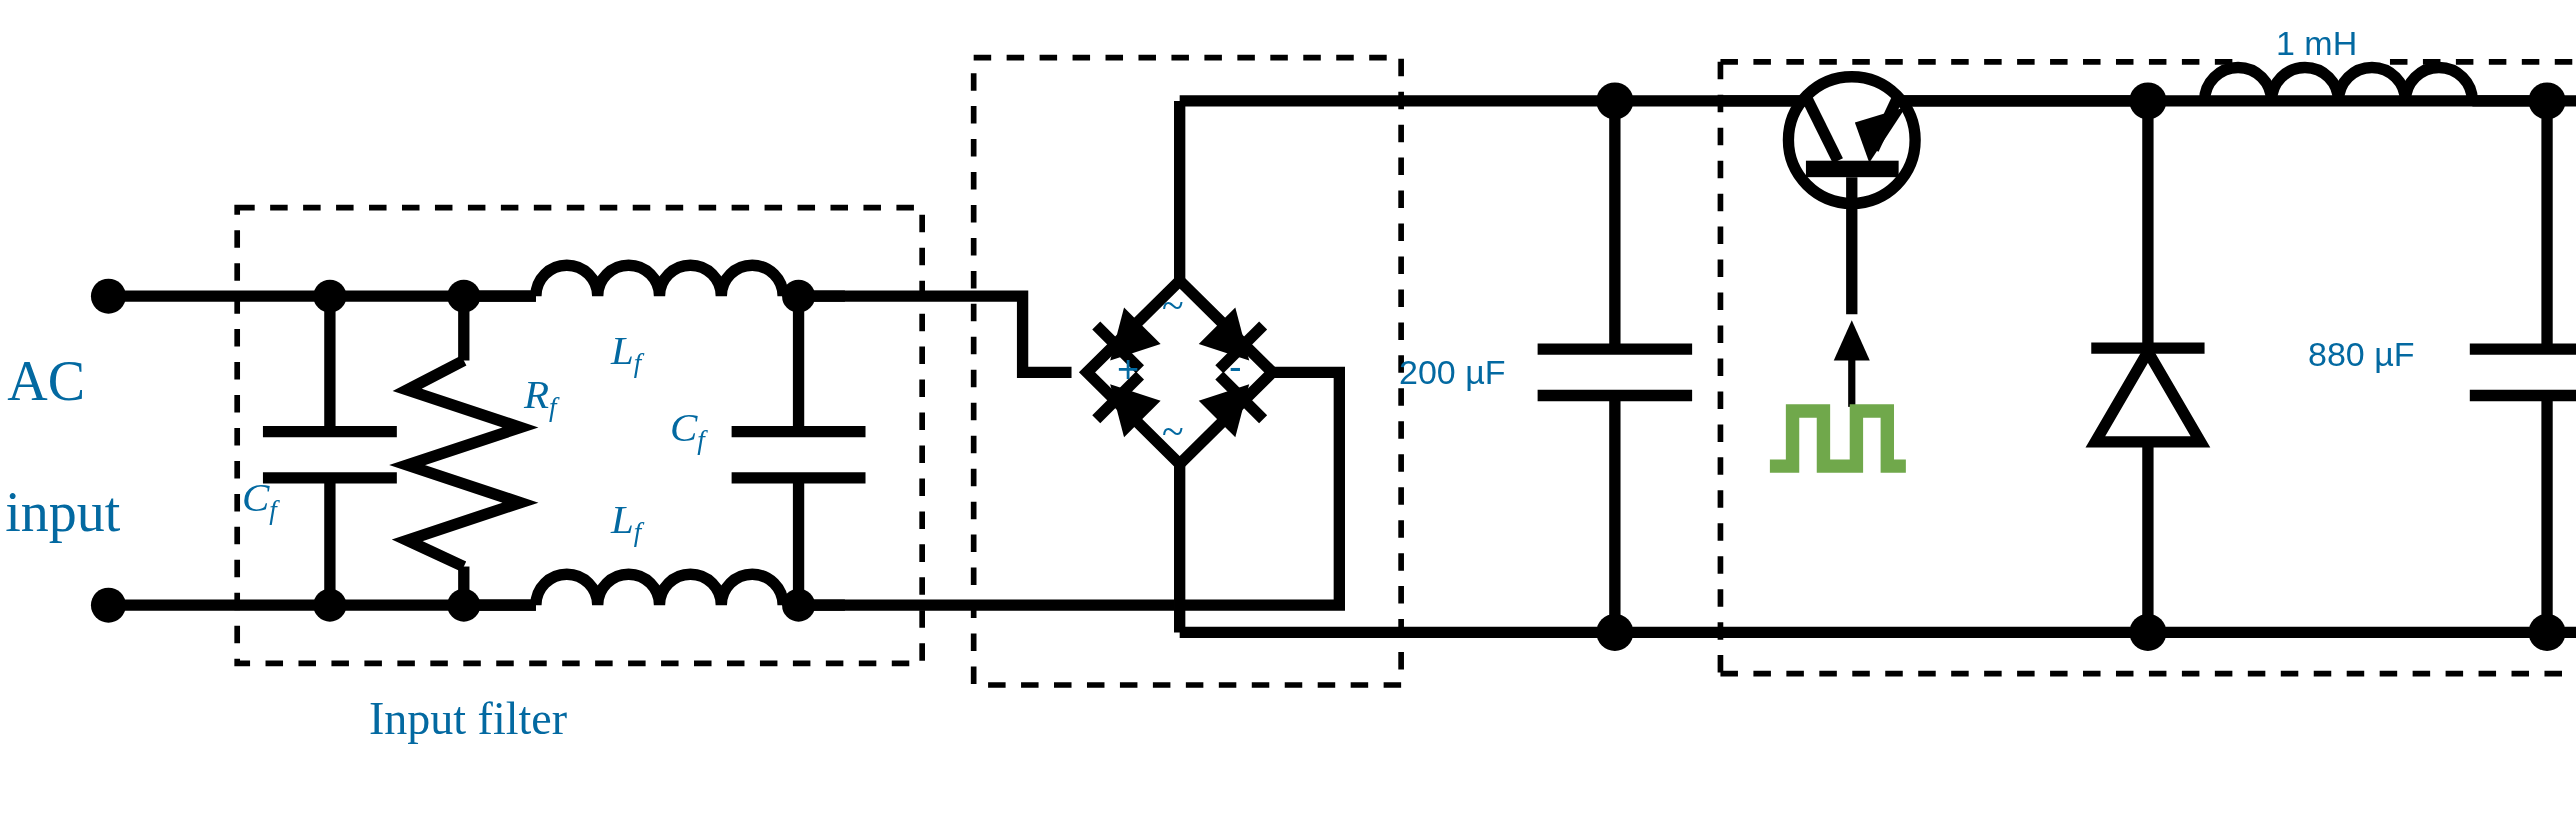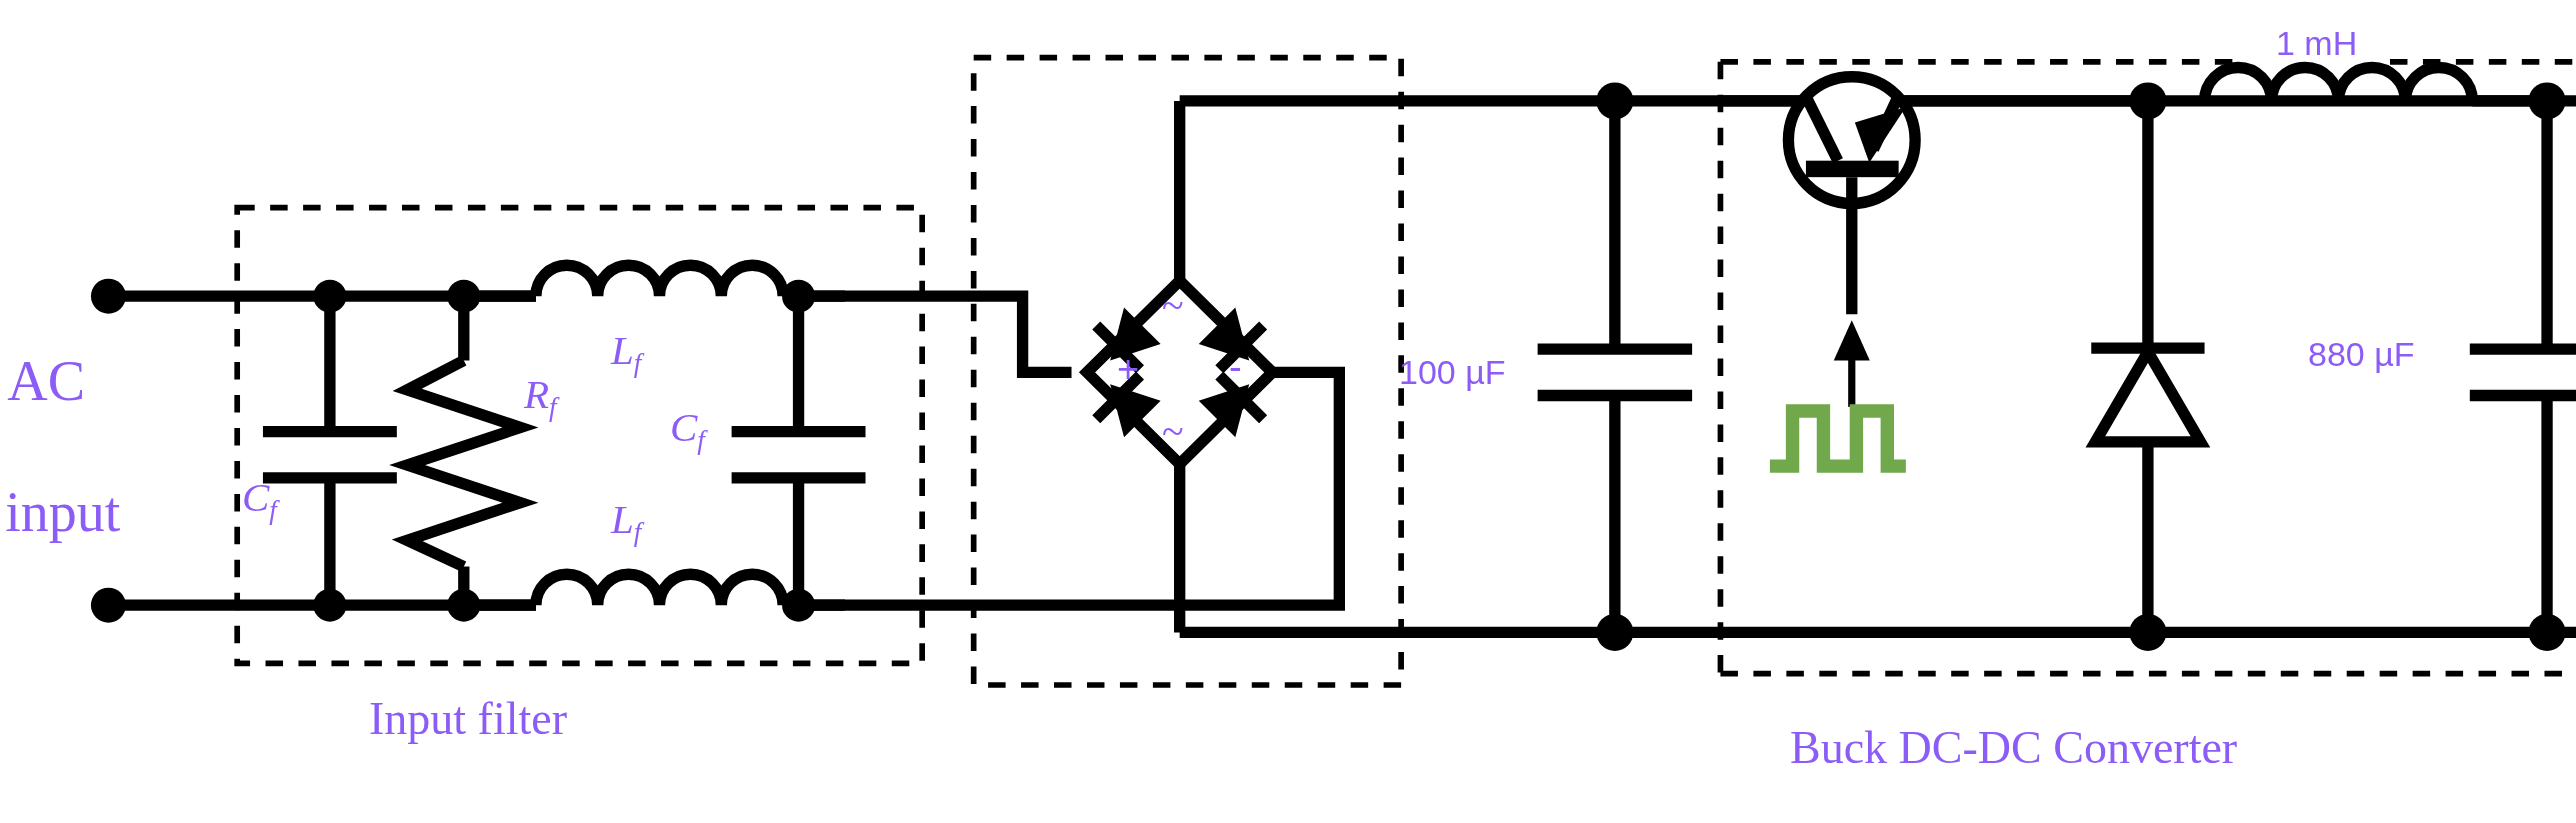--- a/index.html
+++ b/index.html
@@ -8,21 +8,21 @@
   #stage{position:relative;width:3016px;height:823px;background:#fff;}
   svg.sheet{position:absolute;inset:0;width:3016px;height:823px;display:block;}
   .wire{stroke:#000;stroke-width:22;fill:none;stroke-linecap:butt;stroke-linejoin:miter;}
   .dash{stroke:#000;stroke-width:11;fill:none;stroke-dasharray:34 30;}
   .sym{stroke:#000;stroke-width:22;fill:none;stroke-linecap:butt;stroke-linejoin:miter;}
   .solidfill{fill:#000;stroke:none;}
   .nofill{fill:#fff;stroke:#000;stroke-width:22;}
   .pwm{stroke:#70a84b;stroke-width:26;fill:none;stroke-linejoin:miter;stroke-linecap:butt;}
   .arrowline{stroke:#000;stroke-width:14;fill:none;}
   
-  .lbl{position:absolute;white-space:nowrap;color:#8b5cf6;line-height:1;}
+  .lbl{position:absolute;white-space:nowrap;color:#0369a1;line-height:1;}
   .serif{font-family:"Liberation Serif",serif;}
   .sans{font-family:"Liberation Sans",sans-serif;}
   .ital{font-style:italic;}
   .section-label{font-size:46px;}
   .io-label{font-size:56px;}
   .val-label{font-size:34px;}
   .comp-label{font-size:41px;}
   .sub{font-size:0.66em;vertical-align:-0.30em;font-style:italic;}
   .tilde{font-size:40px;}
   .pm{font-size:38px;}
@@ -217,25 +217,24 @@
 
   <div class="lbl serif comp-label" style="left:670px; top:407px;">
     <span class="ital">C</span><span class="sub">f</span>
   </div>
 
   <div class="lbl serif tilde" style="left:1162px; top:286px;">~</div>
   <div class="lbl serif tilde" style="left:1162px; top:412px;">~</div>
   <div class="lbl sans pm" style="left:1117px; top:350px;">+</div>
   <div class="lbl sans pm" style="left:1229px; top:348px;">-</div>
 
-  <div class="lbl sans val-label" style="left:1399px; top:355px;">100 µF</div>
+  <div class="lbl sans val-label" style="left:1399px; top:355px;">200 µF</div>
 
   <div class="lbl sans val-label" style="left:2276px; top:26px;">1 mH</div>
 
   <div class="lbl sans val-label" style="left:2308px; top:337px;">880 µF</div>
 
   <div class="lbl serif section-label" style="left:369px; top:696px;">Input filter</div>
 
 
-  <div class="lbl serif section-label" style="left:1790px; top:725px;">Buck DC-DC Converter</div>
 
 </div>
 
 
 </body></html>

